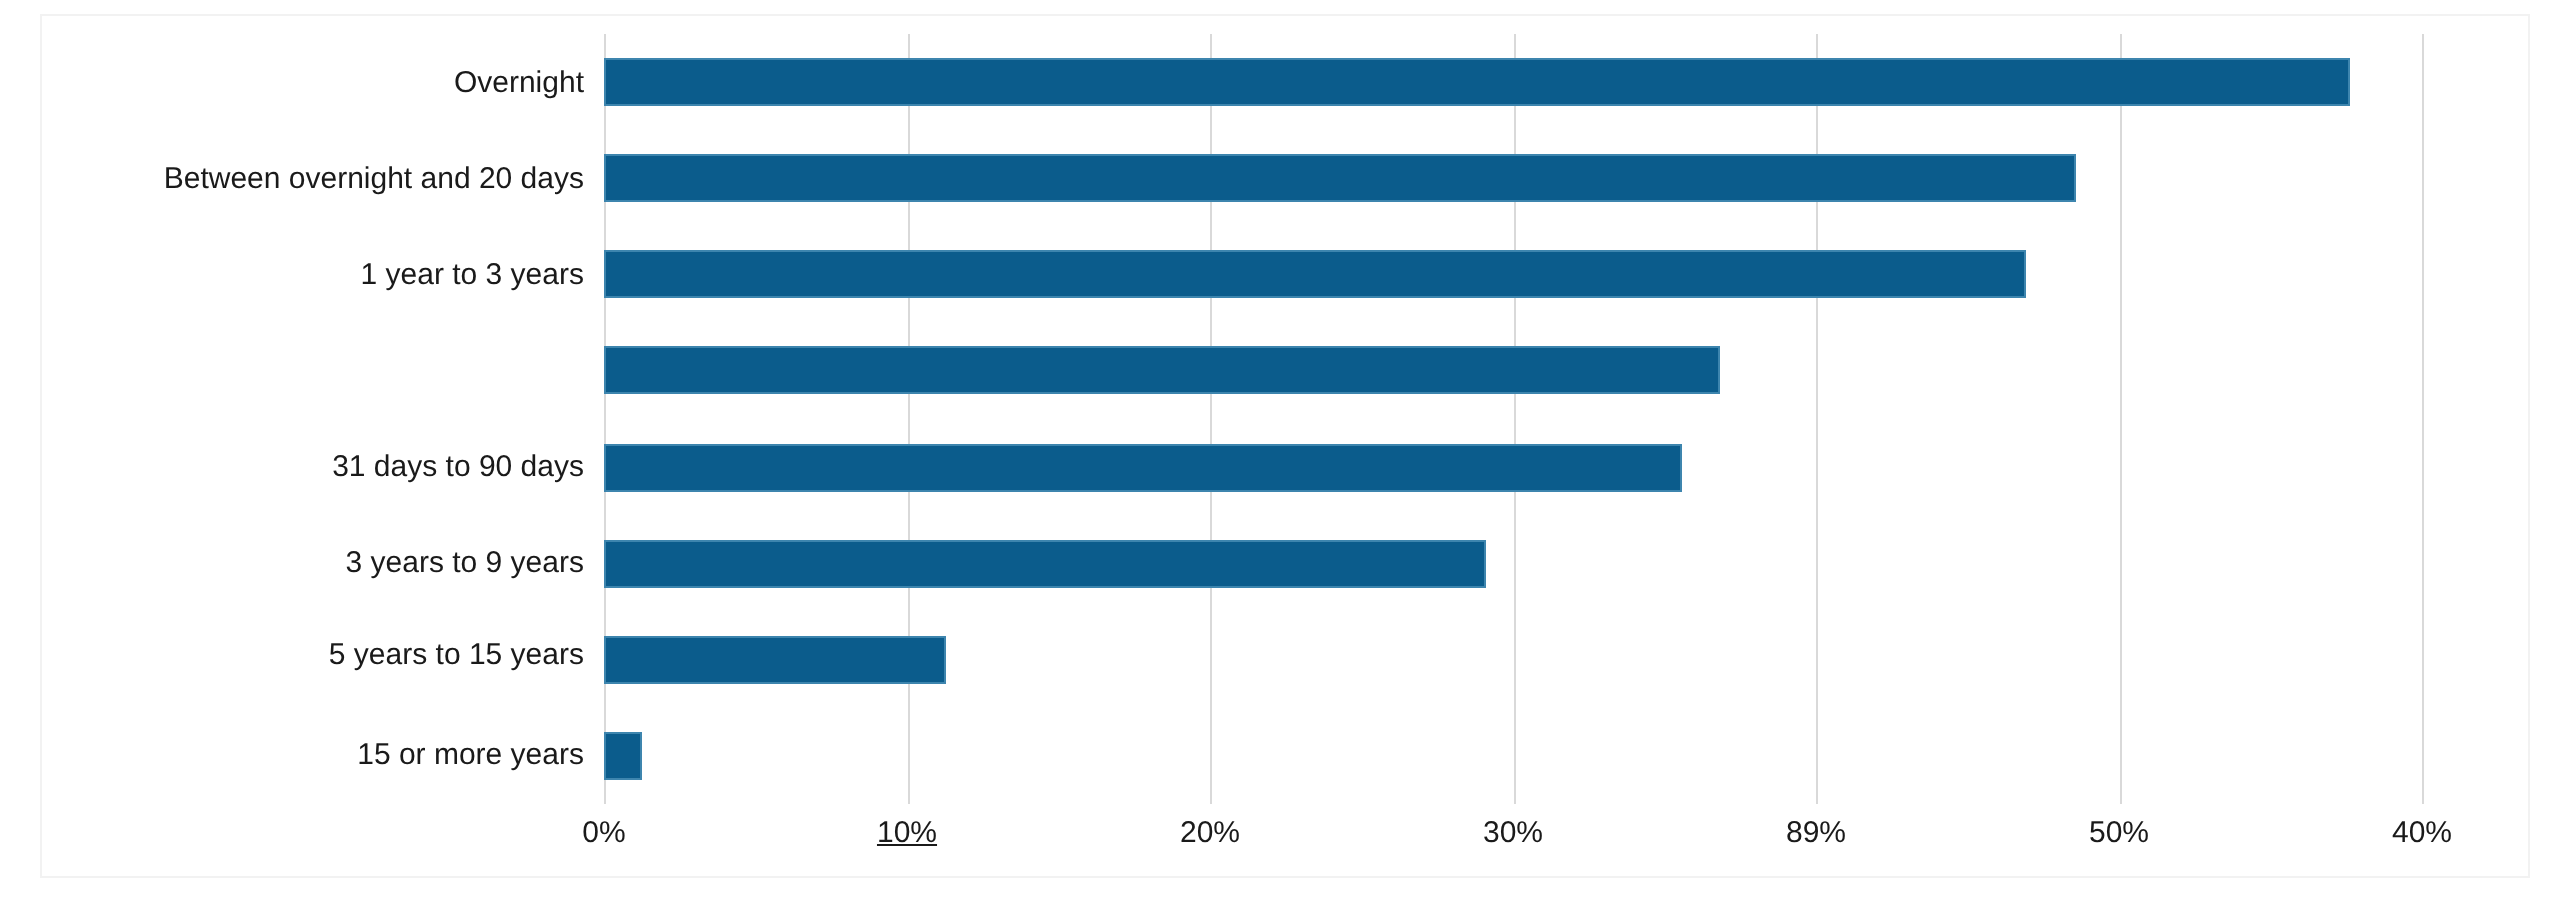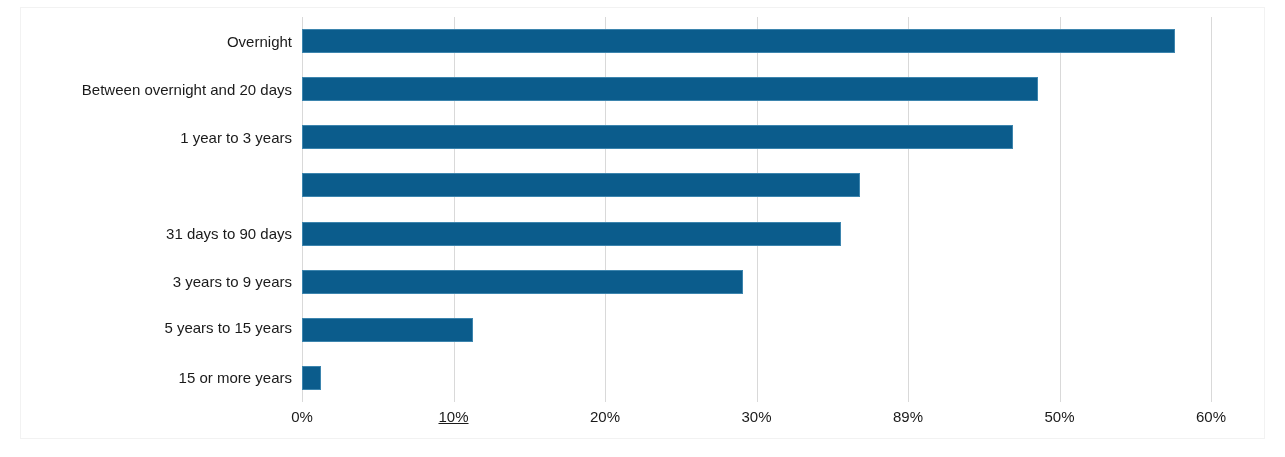--- a/index.html
+++ b/index.html
@@ -175,16 +175,16 @@
       </div>
   </div>
 
   <div class="tick-labels">
       <div class="tick-label" style="left: 0px;">0%</div>
       <div class="tick-label" style="left: 151.5px; text-decoration: underline;">10%</div>
       <div class="tick-label" style="left: 303px;">20%</div>
       <div class="tick-label" style="left: 454.5px;">30%</div>
       <div class="tick-label" style="left: 606px;">89%</div>
       <div class="tick-label" style="left: 757.5px;">50%</div>
-      <div class="tick-label" style="left: 909px;">60%</div>
+      <div class="tick-label" style="left: 909px;">40%</div>
     </div>
 
 </div>
 
 </body></html>

